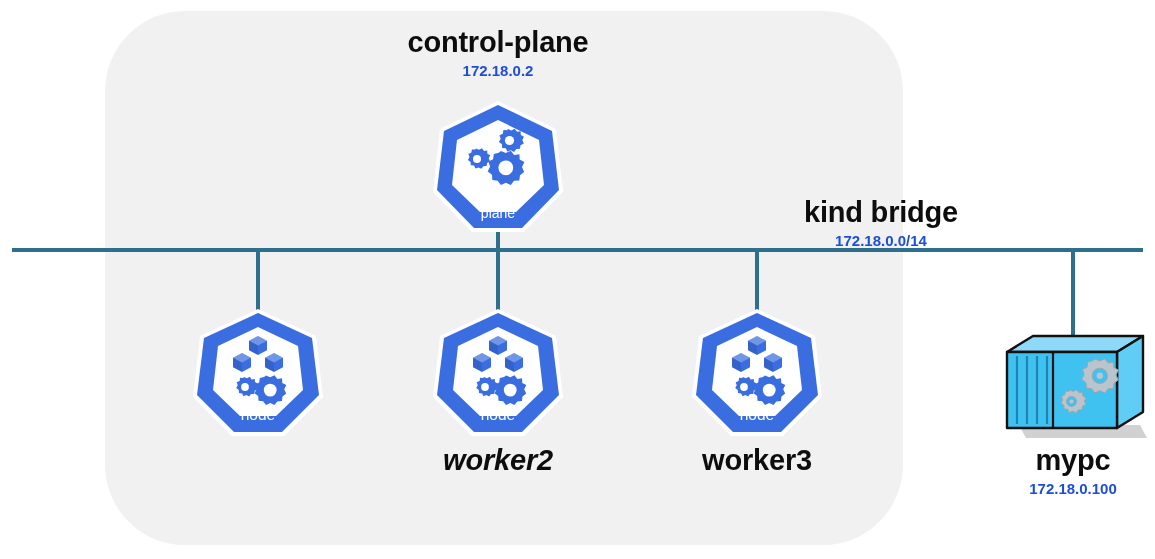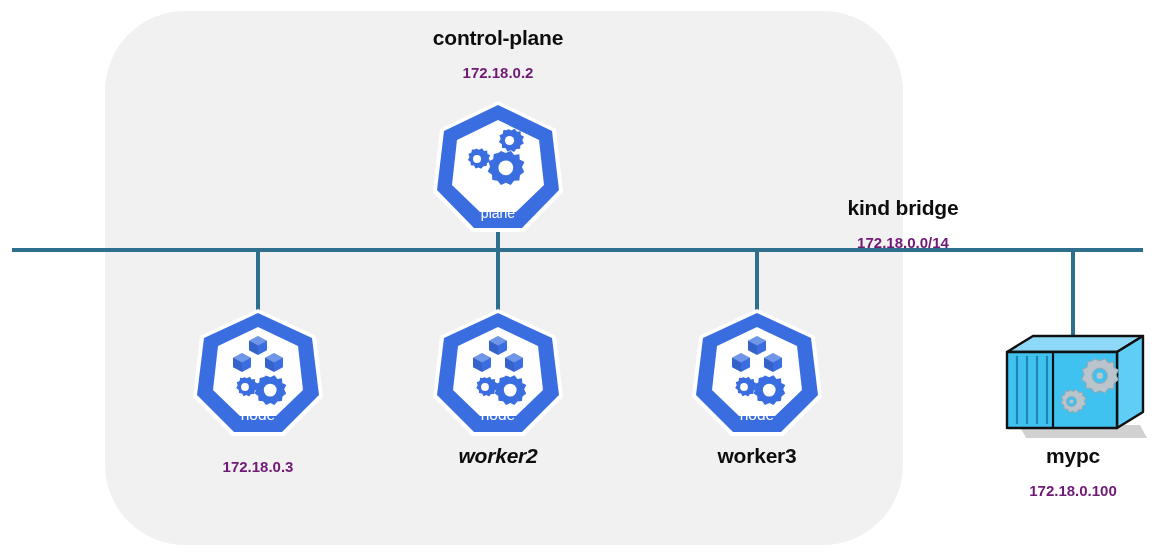--- a/index.html
+++ b/index.html
@@ -30,34 +30,34 @@
   }
   .drop-line{
     position:absolute;
     width:4px;
     background:#2e6f8e;
   }
 
   
   .label-group{position:absolute;text-align:center;}
   .label-title{
-    font-size:21px;
+    font-size:29px;
     font-weight:bold;
     color:#0d0d0d;
     letter-spacing:-0.2px;
     white-space:nowrap;
     line-height:1.15;
   }
   .label-sub{
     font-size:15px;
     font-weight:bold;
-    color:#701a75;
+    color:#1d4ed8;
     white-space:nowrap;
     line-height:1.25;
-    margin-top:14px;
+    margin-top:3px;
   }
 
   
   .k8s-node{position:absolute;}
   .k8s-node svg{display:block;overflow:visible;}
   .node-caption{
     fill:#ffffff;
     font-family:"Liberation Sans", sans-serif;
     font-size:15.5px;
     text-anchor:middle;
@@ -76,21 +76,21 @@
   <div class="cluster-panel"></div>
 
   <div class="bridge-line"></div>
 
   <div class="drop-line" style="left:496px; top:214px; height:38px;"></div>
   <div class="drop-line" style="left:256px; top:250px; height:76px;"></div>
   <div class="drop-line" style="left:496px; top:250px; height:76px;"></div>
   <div class="drop-line" style="left:755px; top:250px; height:76px;"></div>
   <div class="drop-line" style="left:1071px; top:250px; height:88px;"></div>
 
-  <div class="label-group" style="left:788px; top:196px; width:230px;">
+  <div class="label-group" style="left:766px; top:196px; width:230px;">
     <div class="label-title">kind bridge</div>
     <div class="label-sub">172.18.0.0/14</div>
   </div>
 
   <div class="label-group" style="left:378px; top:26px; width:240px;">
     <div class="label-title">control-plane</div>
     <div class="label-sub">172.18.0.2</div>
   </div>
 
   <div class="k8s-node" style="left:432px; top:100px; width:132px; height:134px;">
@@ -175,21 +175,20 @@
                    L-11.5,1.3 L-9.4,-3 L-10.9,-7.4 L-6.8,-9.4 L-6.2,-14 L-2,-15 Z" fill="#3a6ee0"></path>
           <circle cx="4.2" cy="-1.9" r="6.4" fill="#ffffff"></circle>
         </g>
       </g>
 
       <text class="node-caption" x="66" y="112">node</text>
     </svg>
   </div>
 
   <div class="label-group" style="left:158px; top:444px; width:200px;">
-    <div class="label-sub">172.18.0.3</div>
   </div>
 
   <div class="k8s-node" style="left:432px; top:308px; width:132px; height:130px;">
     <svg width="132" height="130" viewBox="0 0 132 130" aria-hidden="true">
       <polygon points="66,1 124,28 131,89 92,128 40,128 1,89 8,28" fill="#ffffff"></polygon>
       <polygon points="66,5 120,30 127,87 90,124 42,124 5,87 12,30" fill="#3a6ee0"></polygon>
       <polygon points="66,19 106,38 111,82 84,108 48,108 21,82 26,38" fill="#ffffff"></polygon>
 
       <g fill="#3a6ee0">
         <g transform="translate(66,38)">

